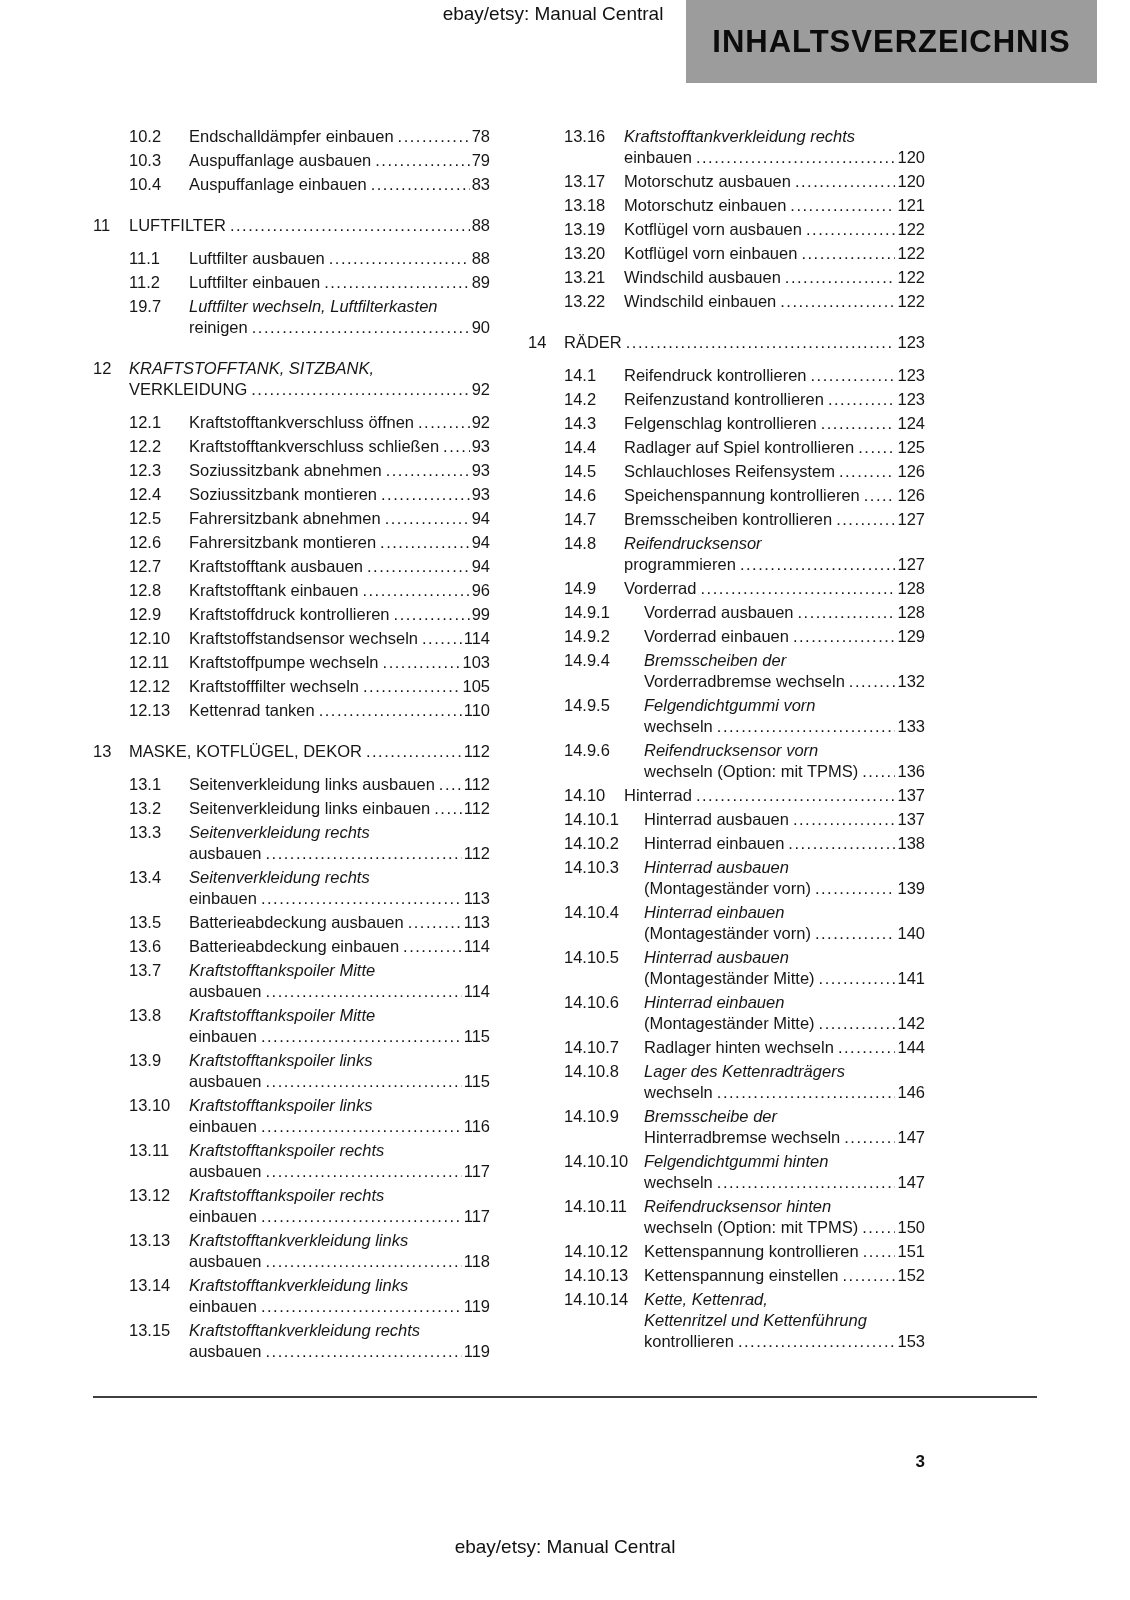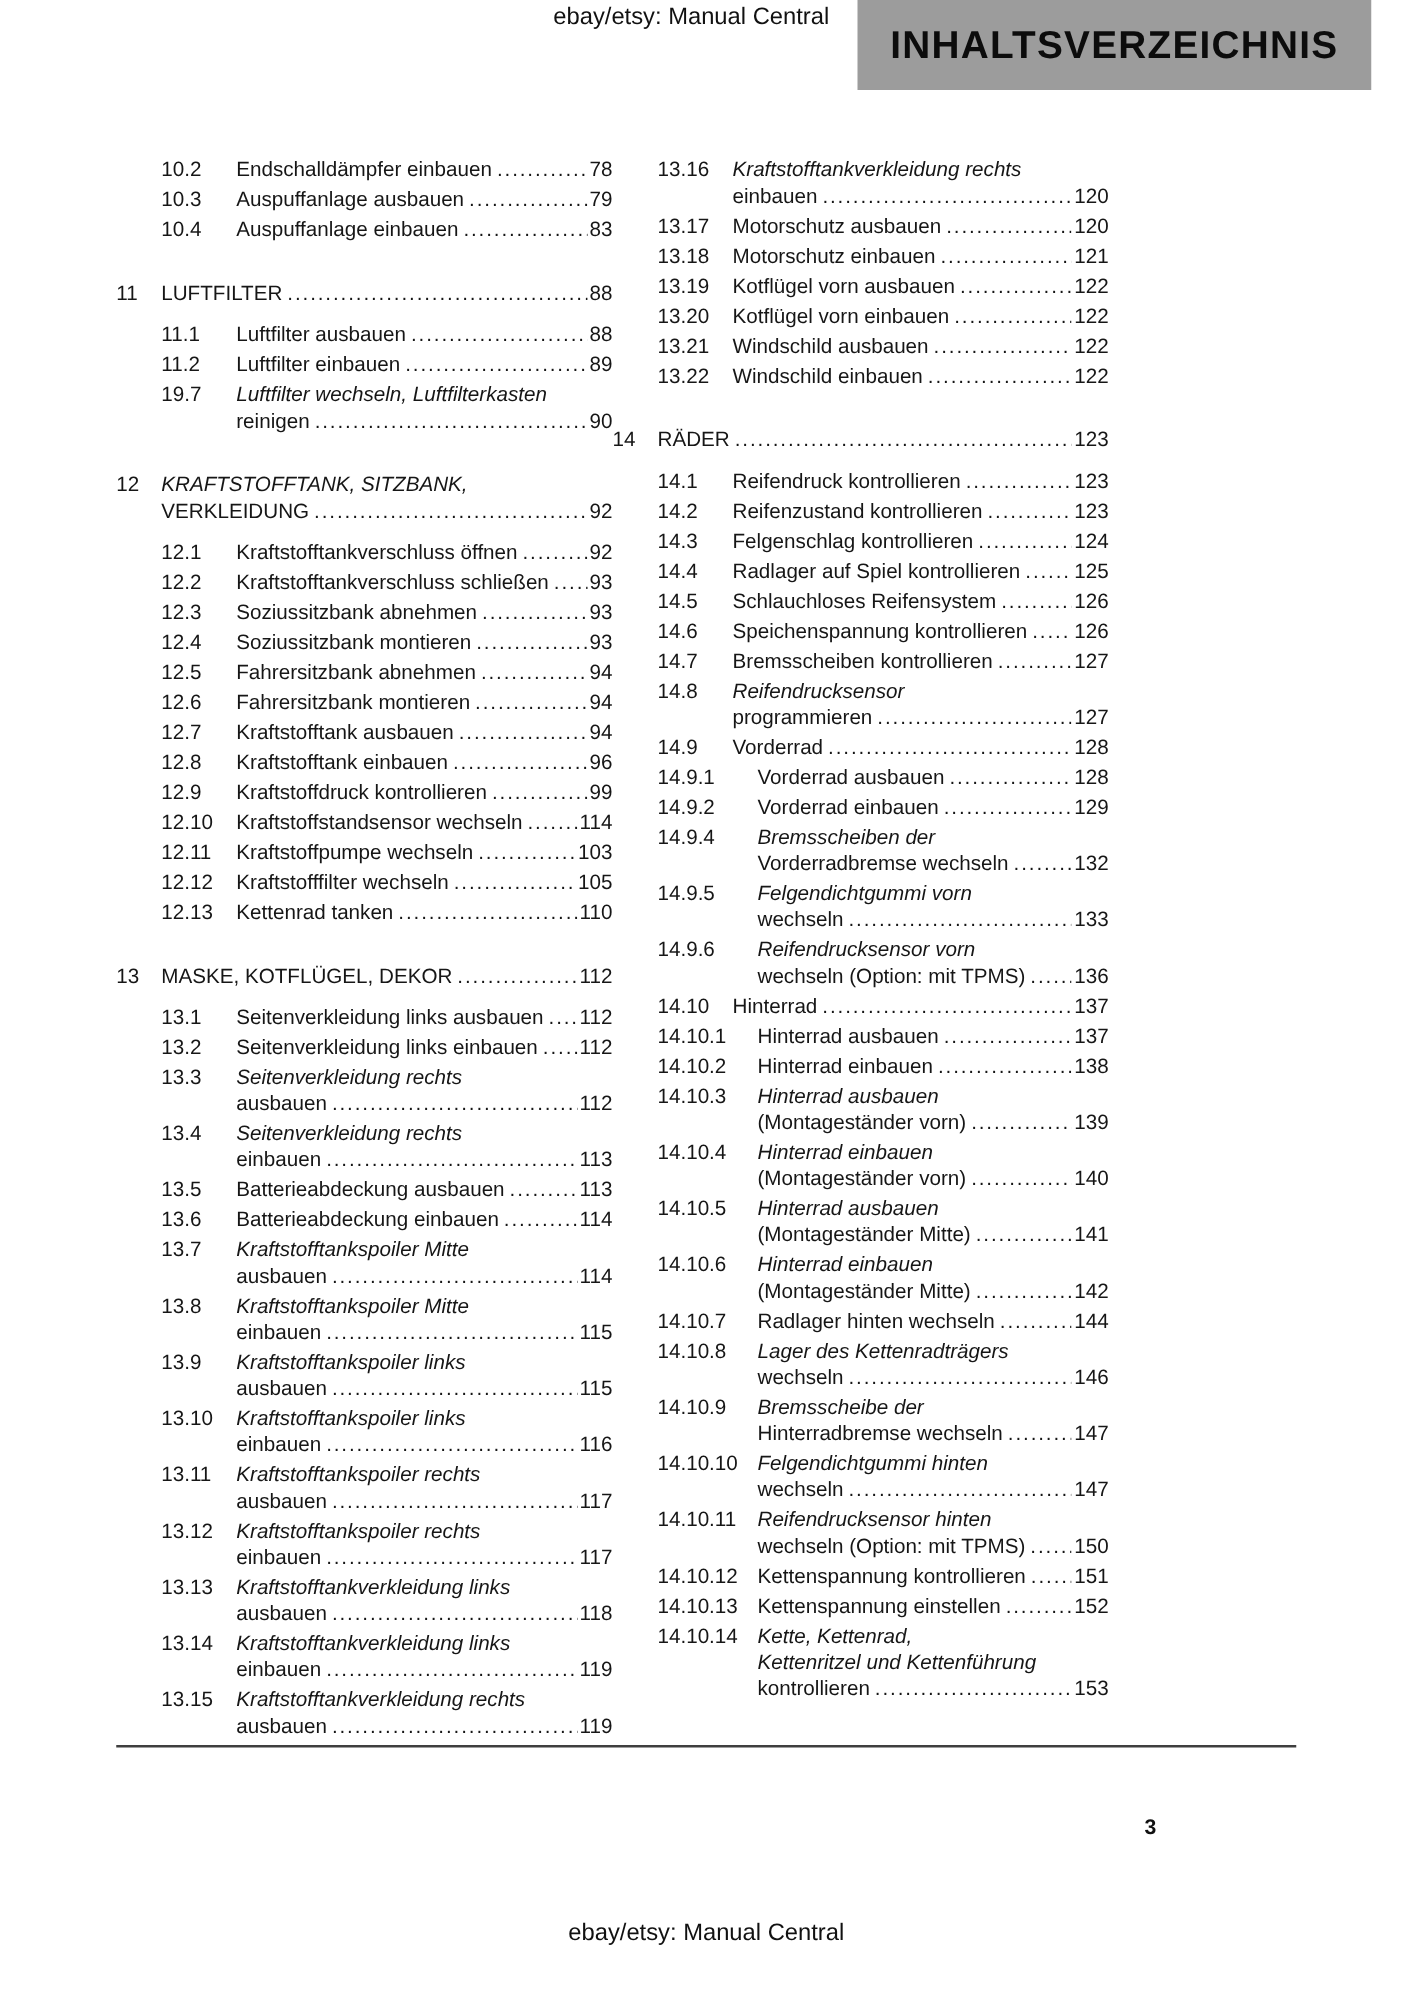--- a/index.html
+++ b/index.html
@@ -9,40 +9,40 @@
     position: relative;
     font-family: "Liberation Sans", sans-serif;
     color: #161616;
     overflow: hidden;
   }
   .top-watermark {
     position: absolute; top: 3px; left: 0; width: 1106px;
     text-align: center; font-size: 19px; color: #111;
   }
   .title-box {
-    position: absolute; top: 0; left: 686px; width: 411px; height: 72px;
+    position: absolute; top: 0; left: 686px; width: 411px; height: 83px;
     background: #9c9c9c;
     display: flex; align-items: center; justify-content: center;
   }
   .title-box .title-text {
     font-size: 31px; font-weight: bold; letter-spacing: 1px; color: #0c0c0c;
     white-space: nowrap;
   }
   .content {
     position: absolute; top: 126px; left: 93px; width: 832px;
-    display: flex; 
+    display: flex; gap: 38px;
   }
   .col { width: 397px; }
   .entry {
     display: flex;
     font-size: 16.5px; line-height: 21px;
     margin-bottom: 3px;
   }
   .entry .num { flex: 0 0 60px; white-space: nowrap; }
-  .entry.level1 { margin-top: 30px; margin-bottom: 12px; }
+  .entry.level1 { margin-top: 20px; margin-bottom: 12px; }
   .entry.level1 .num { flex: 0 0 36px; }
   .entry.level2, .entry.level3 { margin-left: 36px; }
   .entry.level3 .num { flex: 0 0 80px; }
   .body { flex: 1; min-width: 0; }
   .cont-line { white-space: nowrap; font-style: italic; }
   .last-line { display: flex; align-items: baseline; }
   .line-text { white-space: nowrap; }
   .dots {
     flex: 1; min-width: 10px; overflow: hidden; white-space: nowrap;
     margin: 0 2px 0 4px;

